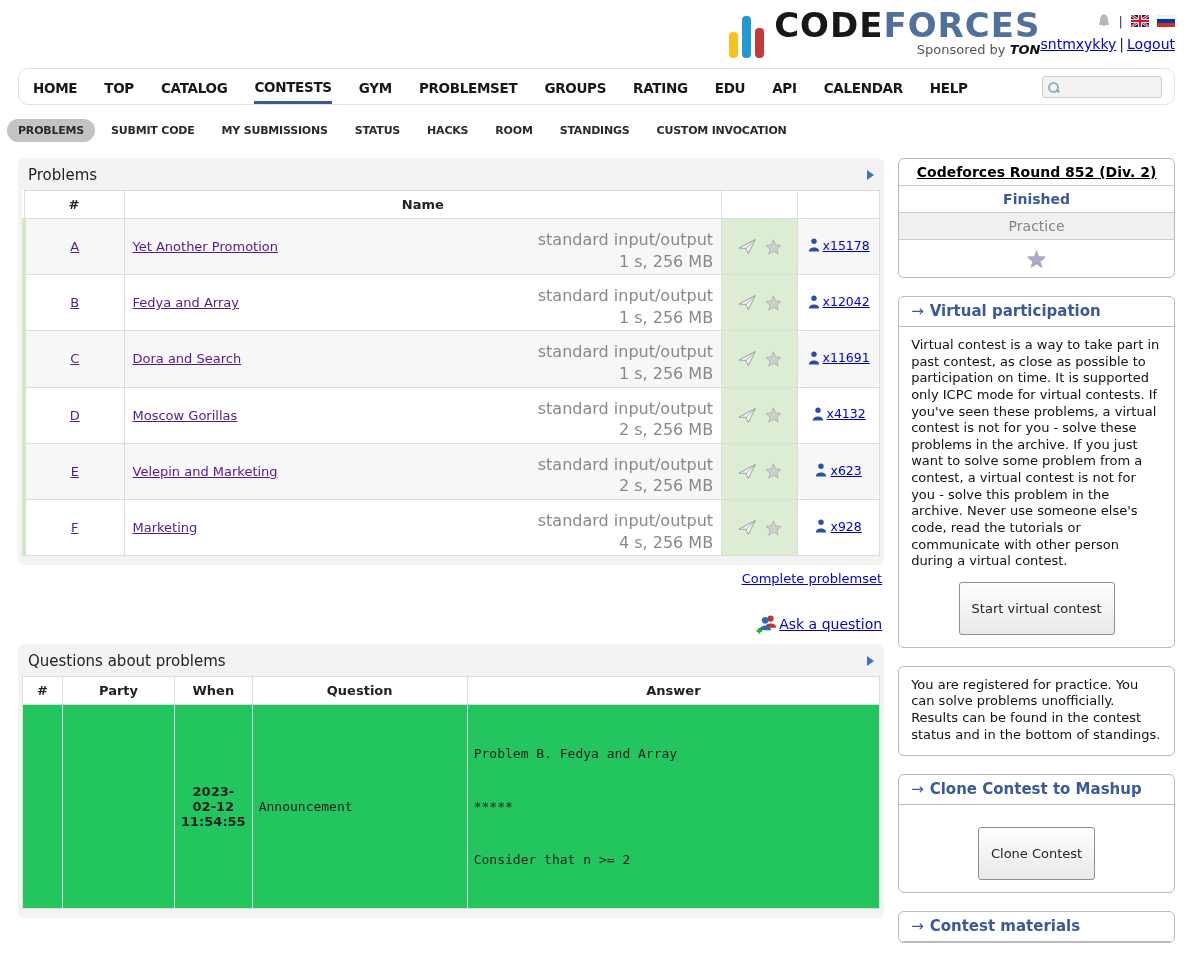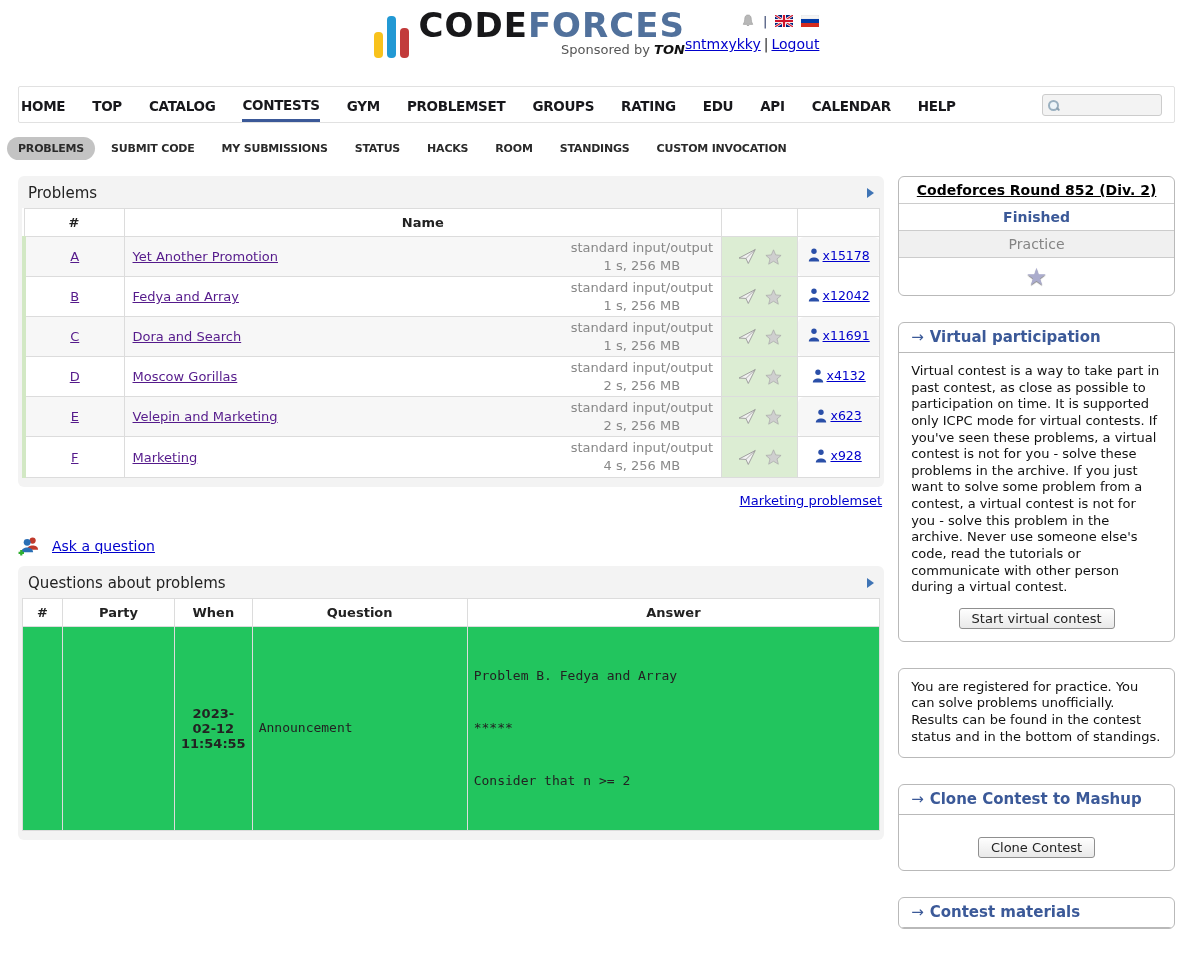--- a/index.html
+++ b/index.html
@@ -1,20 +1,20 @@
 <!DOCTYPE html>
 <html><head>
 <meta charset="utf-8">
 <style>
   * { margin:0; padding:0; box-sizing:border-box; }
   body { background:#fff; font-family:"DejaVu Sans","Liberation Sans",sans-serif; font-size:13px; color:#222; }
   #page { width:1193px; padding:8px 18px 20px 18px; position:relative; }
 
   
-  .header { display:flex; justify-content:center; align-items:flex-start; margin-bottom:28px; }
+  .header { display:flex; justify-content:flex-end; align-items:flex-start; margin-bottom:10px; }
   .logo { display:flex; align-items:flex-start; gap:10px; cursor:pointer; }
   .logo-bars { display:flex; align-items:flex-end; gap:4px; padding-top:8px; }
   .bar { width:9px; border-radius:4px; }
   .bar-yellow { height:26px; background:#f8c21c; }
   .bar-blue   { height:42px; background:#2299d4; }
   .bar-red    { height:30px; background:#c23b3b; }
   .logo-textwrap { line-height:1; }
   .logo-main { font-size:34px; font-weight:bold; letter-spacing:1px; }
   .logo-code { color:#18181a; }
   .logo-forces { color:#51719c; }
@@ -22,21 +22,21 @@
   .logo-sub b { color:#111;font-style:italic; }
   .header-right { text-align:right; padding-top:4px; }
   .lang-row { display:flex; align-items:center; justify-content:flex-end; gap:8px; height:18px; }
   .lang-sep { color:#2b3a66; font-size:13px; }
   .flag { width:18px; height:12px; display:inline-block; cursor:pointer; }
   .user-row { margin-top:6px; font-size:14px; }
   a.blue-link { color:#0000cc; text-decoration:underline; }
   .user-sep { color:#222; margin:0 3px; }
 
   
-  .main-nav { border:1px solid #e1e1e1; border-radius:2px; height:37px; display:flex; align-items:center; padding:0 2px; position:relative; margin-bottom:14px; }
+  .main-nav { border:1px solid #e1e1e1; border-radius:10px; height:37px; display:flex; align-items:center; padding:0 14px; position:relative; margin-bottom:14px; }
   .main-nav .nav-items { display:flex; gap:27px; align-items:center; }
   .main-nav a { text-decoration:none; color:#18181c; font-weight:bold; font-size:13.5px; letter-spacing:-0.3px; padding:9px 0 6px 0; }
   .main-nav a.active { border-bottom:3px solid #3b5998; }
   .nav-search { position:absolute; right:12px; top:7px; width:120px; height:22px; background:#f3f3f3; border:1px solid #ccc; border-radius:3px; display:flex; align-items:center; padding:0 4px; }
   .nav-search input { border:none; background:transparent; outline:none; width:92px; font-size:12px; font-family:inherit; }
 
   
   .sub-nav { display:flex; align-items:center; gap:5px; margin:0 0 16px -11px; }
   .sub-nav a { text-decoration:none; color:#2a2a2a; font-weight:bold; font-size:11px; letter-spacing:-0.2px; padding:5px 11px; border-radius:12px; }
   .sub-nav a.active { background:#c3c3c3; }
@@ -53,56 +53,56 @@
   table.grid { width:100%; border-collapse:collapse; background:#fff; }
   table.grid th { border:1px solid #dcdcdc; padding:6px 4px; font-size:13px; background:#fff; }
   table.grid td { border:1px solid #dcdcdc; font-size:13px; vertical-align:middle; }
   .prob-row td { height:37px; }
   .prob-row.odd td { background:#f7f7f7; }
   .prob-row .cell-num { width:100px; text-align:center; border-left:4px solid #d2e8c4; }
   .cell-num a { color:#551a8b; text-decoration:underline; }
   .cell-name { padding:2px 8px; }
   .name-flex { display:flex; align-items:center; justify-content:space-between; }
   .cell-name a { color:#551a8b; text-decoration:underline; font-size:13px; }
-  .constraints { text-align:center; color:#888; font-size:13px; line-height:1.35; }
+  .constraints { text-align:right; color:#888; font-size:16px; line-height:1.35;margin-top:8px; }
   .cell-flags { width:76px; background:#dcedd3 !important; text-align:center; }
   .flag-icons { display:flex; align-items:center; justify-content:center; gap:8px; }
   .cell-count { width:82px; text-align:center;border-radius:6px; }
   .count-wrap { display:inline-flex; align-items:center; gap:3px; }
   .count-wrap a { color:#0000cc; text-decoration:underline; font-size:12.5px; }
   .dt-bottom { height:5px; }
 
   .after-table-link { text-align:right; margin:4px 2px 0 0; font-size:13px; }
-  .ask-row { display:flex; justify-content:flex-start; align-items:center; gap:12px; margin:28px 2px 10px 0; font-size:14px; }
+  .ask-row { display:flex; justify-content:flex-end; align-items:center; gap:1px; margin:28px 2px 10px 0; font-size:14px; }
 
   
   .q-col-num { width:40px; }
   .q-col-party { width:112px; }
   .q-col-when { width:76px; }
   .q-col-question { width:215px;margin-top:21px; }
   .q-row td { background:#22c55e; padding:5px 6px; }
   .q-when { font-weight:bold; text-align:center; font-size:13px; }
   .q-mono { font-family:"DejaVu Sans Mono","Liberation Mono",monospace; font-size:12px; line-height:1.35; white-space:pre-wrap; }
 
   
-  .roundbox { border:1px solid #b9b9b9; border-radius:6px; margin-bottom:26px; overflow:hidden; background:#fff; }
+  .roundbox { border:1px solid #b9b9b9; border-radius:6px; margin-bottom:18px; overflow:hidden; background:#fff; }
   .contest-box { text-align:center; }
   .contest-box .row { padding:5px 6px; border-bottom:1px solid #ccc; font-size:14px; }
   .contest-box .row:last-child { border-bottom:none; }
   .contest-title a { color:#000; font-weight:bold; text-decoration:underline; font-size:14px; }
   .contest-finished { color:#3b5998; font-weight:bold; }
   .contest-practice { background:#f0f0f0; color:#848484; font-size:15px; }
   .contest-star { padding:7px 0 6px 0 !important; }
   .big-star { font-size:24px; color:#abaccd; text-shadow:0 1px 1px #888; line-height:1; cursor:pointer; }
 
   .side-box .box-title { padding:5px 12px 6px 12px; border-bottom:1px solid #b9b9b9; color:#3b5998; font-weight:bold; font-size:15px; }
   .box-title .arrow { font-weight:normal; margin-right:6px; }
   .side-box .box-body { padding:10px 12px 12px 12px; font-size:13px; line-height:1.28; color:#111; }
   .btn-row { text-align:center; margin-top:12px; }
-  button.cf-btn { font-family:inherit; font-size:13px; color:#222; padding:2px 12px; border:1px solid #8f8f8f; border-radius:3px; background:linear-gradient(#fefefe,#e9e9e9); cursor:pointer; }
+  button.cf-btn { font-family:inherit; font-size:13px; color:#222; padding:18px 12px; border:1px solid #8f8f8f; border-radius:3px; background:linear-gradient(#fefefe,#e9e9e9); cursor:pointer; }
   .clone-body { text-align:center; }
 
   
   .magnifier { width:13px; height:13px; position:relative; margin-right:4px; display:inline-block; }
   .magnifier::before { content:""; position:absolute; left:1px; top:1px; width:7px; height:7px; border:2px solid #9ab0c0; border-radius:50%; background:#eef5f9; }
   .magnifier::after { content:""; position:absolute; left:9px; top:9px; width:4px; height:2px; background:#8aa0b0; transform:rotate(45deg); border-radius:1px; }
   .icon-svg { display:block; }
 </style>
 </head>
 <body>
@@ -439,21 +439,21 @@
               <a href="#">x928</a>
             </span>
           </td>
         </tr>
       </tbody>
         </table>
         <div class="dt-bottom"></div>
       </div>
 
       <div class="after-table-link">
-        <a href="#" class="blue-link">Marketing problemset</a>
+        <a href="#" class="blue-link">Complete problemset</a>
       </div>
 
       <div class="ask-row">
         <span>
           <svg class="icon-svg" width="22" height="20" viewBox="0 0 24 22">
             <circle cx="16" cy="5" r="3.4" fill="#c0392b"></circle>
             <path d="M10,15 C10,9 22,9 22,15 Z" fill="#c0392b"></path>
             <circle cx="10" cy="7" r="3.8" fill="#2a6fb5"></circle>
             <path d="M3.5,18 C3.5,11 16.5,11 16.5,18 Z" fill="#2a6fb5"></path>
             <path d="M3.5,15.5 L3.5,21.5 M0.5,18.5 L6.5,18.5" stroke="#2faf2f" stroke-width="2.4"></path>

